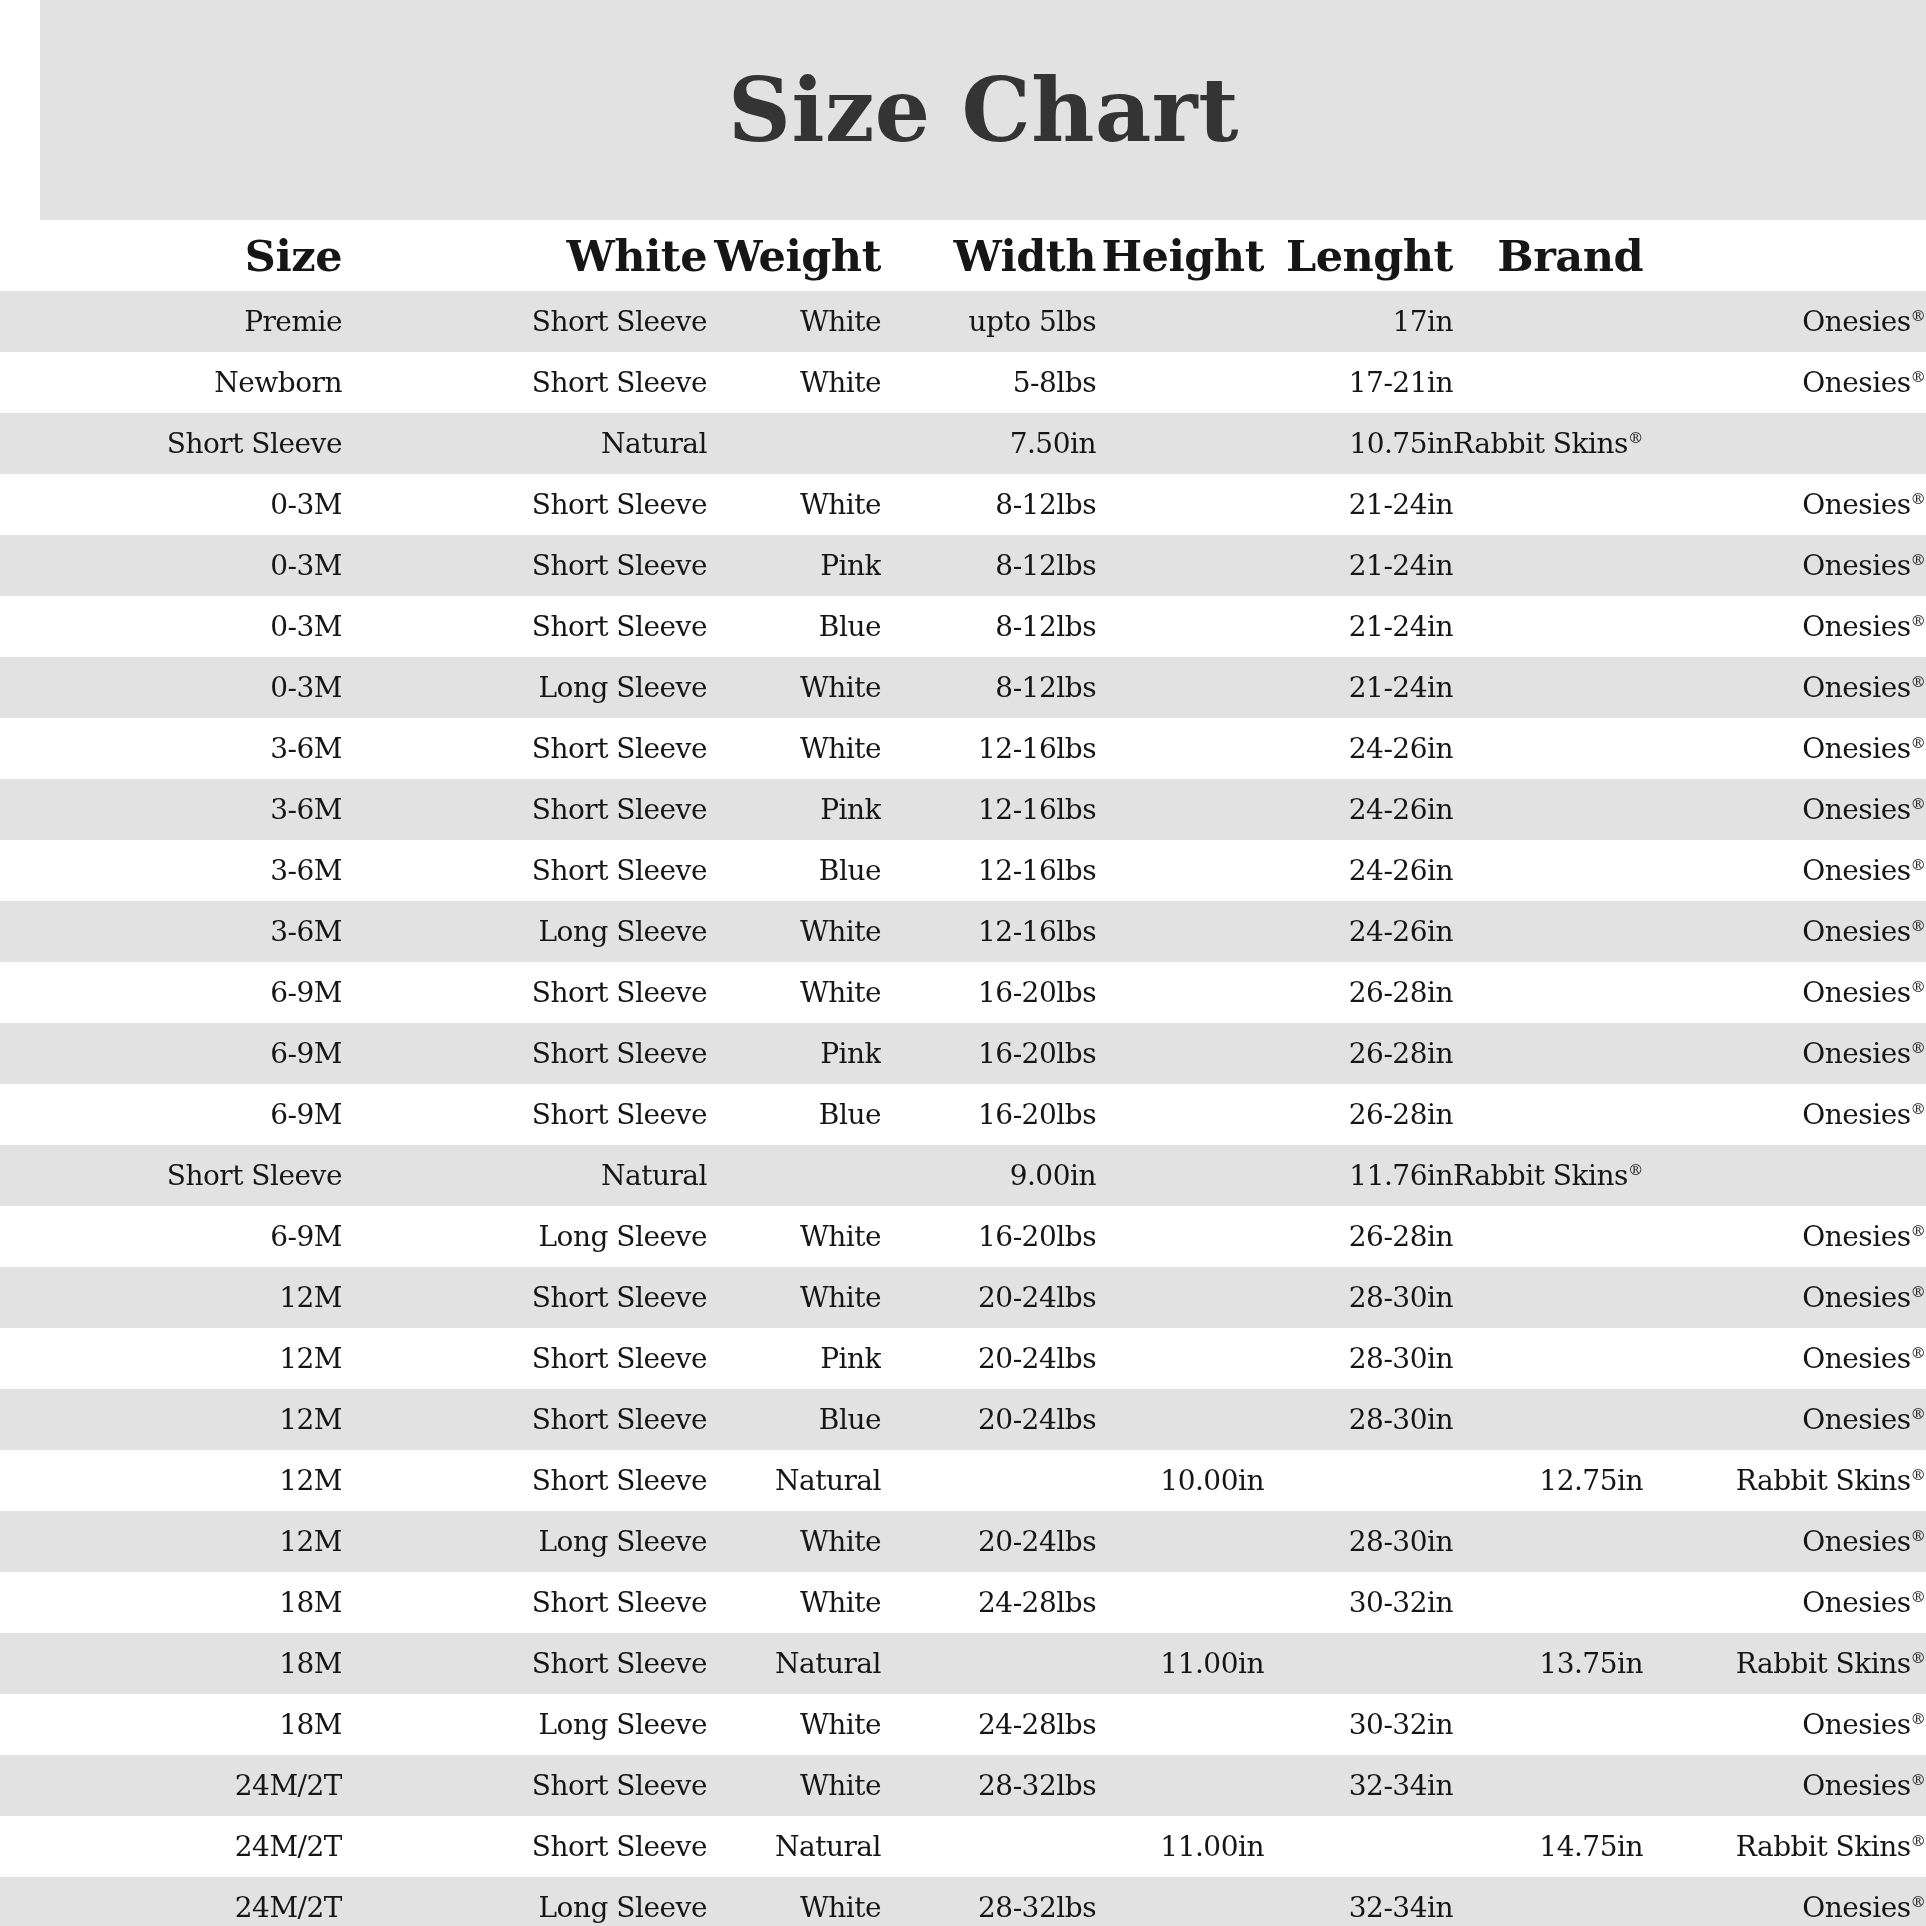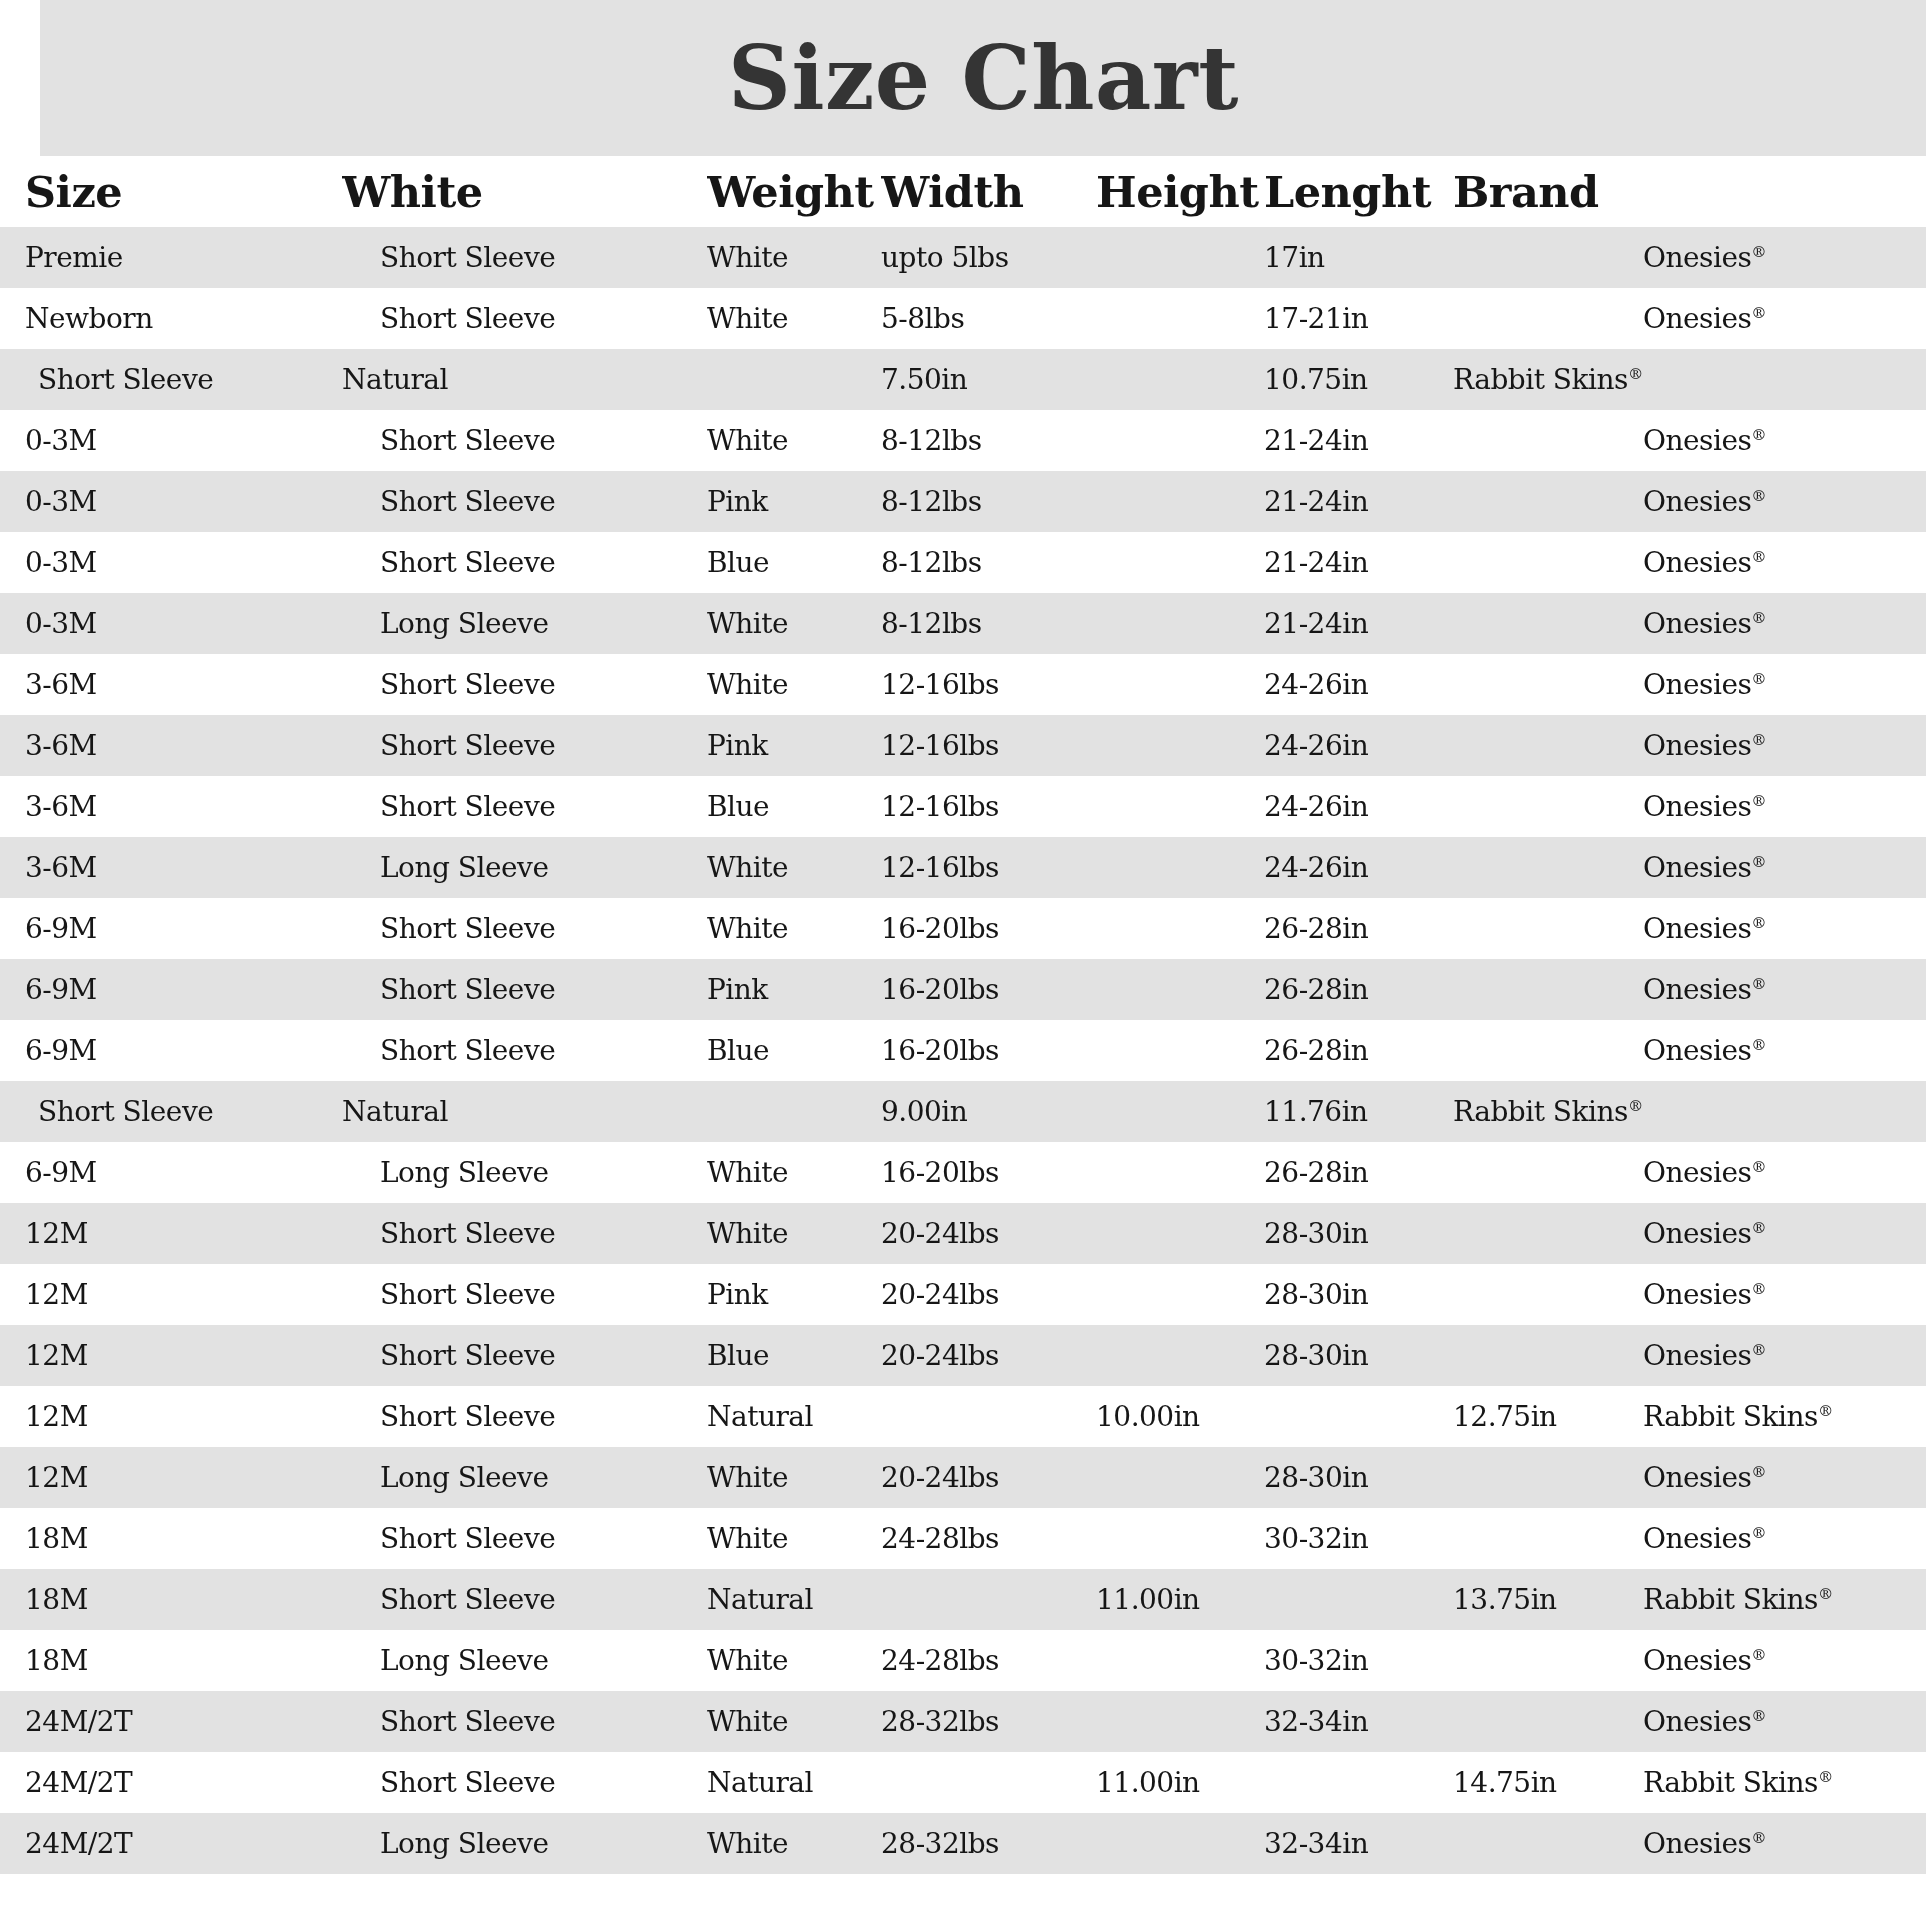--- a/index.html
+++ b/index.html
@@ -5,40 +5,41 @@
   * { margin: 0; padding: 0; box-sizing: border-box; }
   html, body { width: 1927px; height: 1927px; }
   body {
     background: #ffffff;
     font-family: "DejaVu Serif", "Liberation Serif", serif;
     color: #161616;
   }
   .page { width: 1927px; height: 1927px; overflow: hidden; position: relative; }
 
   .title-band {
-    height: 156px;
+    height: 220px;
     background: #e2e2e2;
     display: flex;
     align-items: center;
     justify-content: center;
     margin-left: 40px;
   }
   .title {
     font-size: 87px;
     font-weight: bold;
     color: #343434;
     letter-spacing: 0.5px;
     white-space: nowrap;
   }
 
   .row {
     display: grid;
     grid-template-columns: 342px 365px 174px 215px 168px 189px 190px 283px;
     align-items: center;
     width: 1927px;
+    text-align: right;
   }
   .header-row {
     height: 71px;
     background: #ffffff;
     font-weight: bold;
     font-size: 43px;
     letter-spacing: -0.5px;
   }
   .body-row {
     height: 61px;

